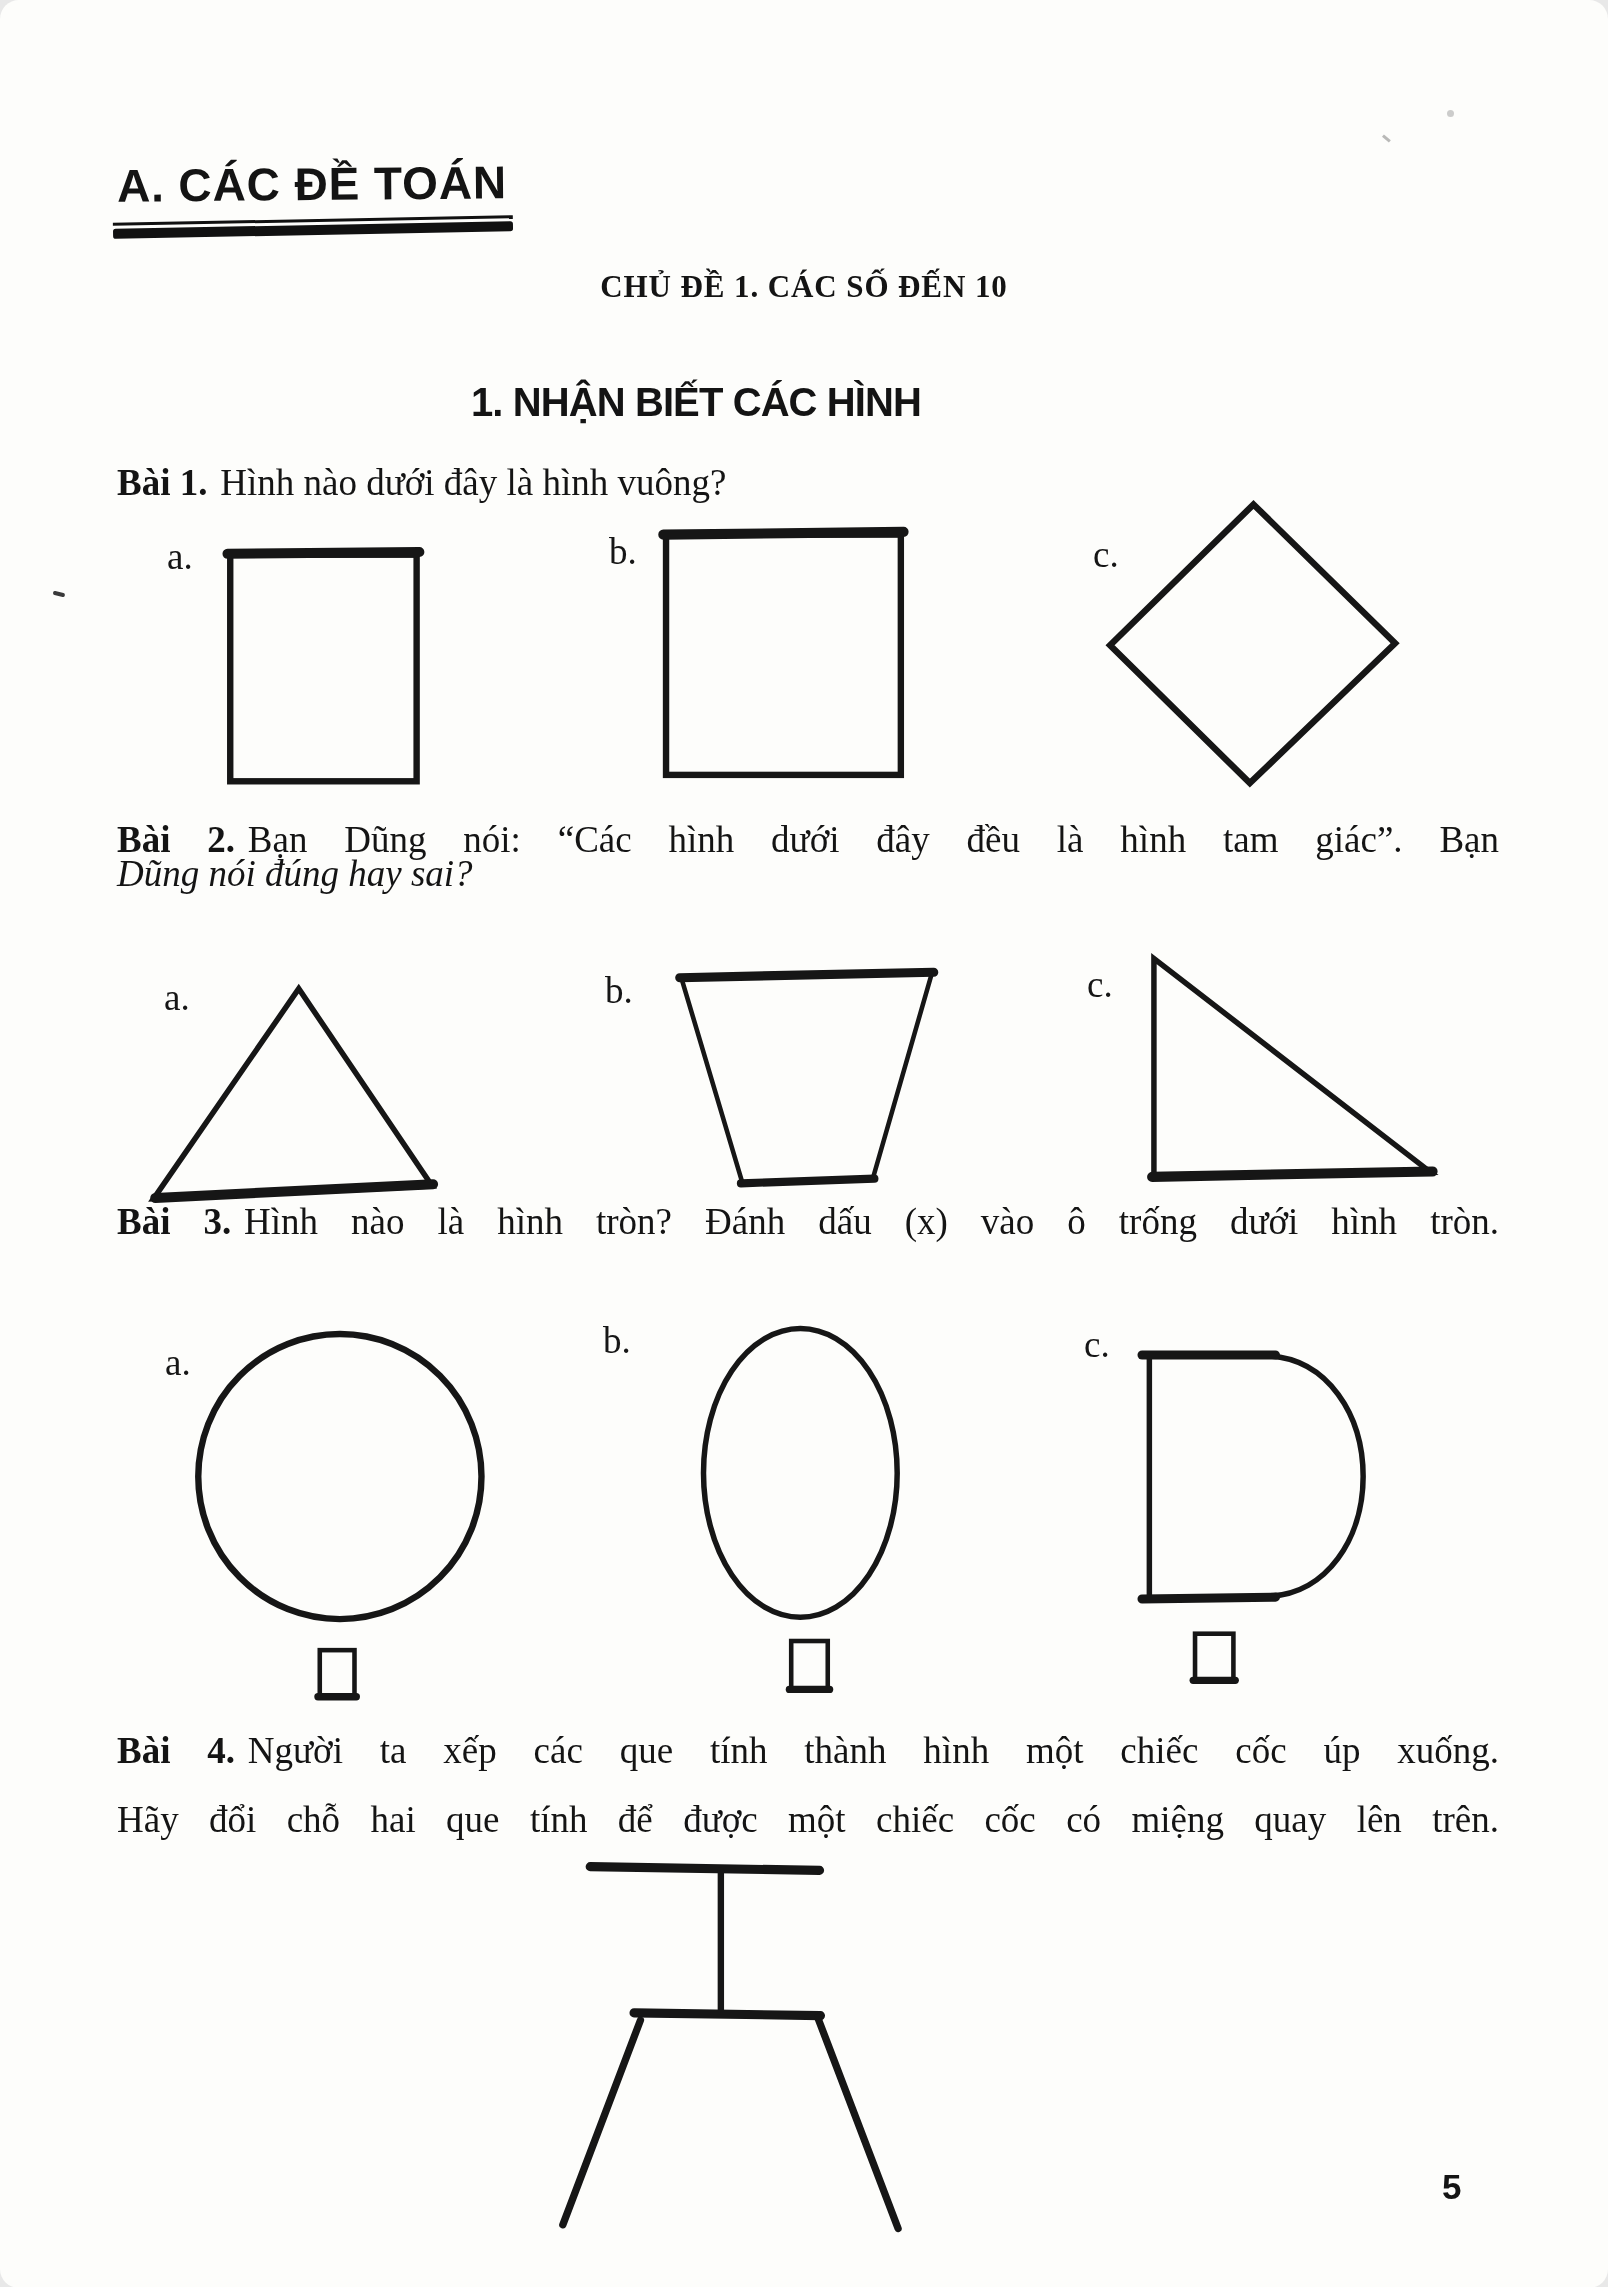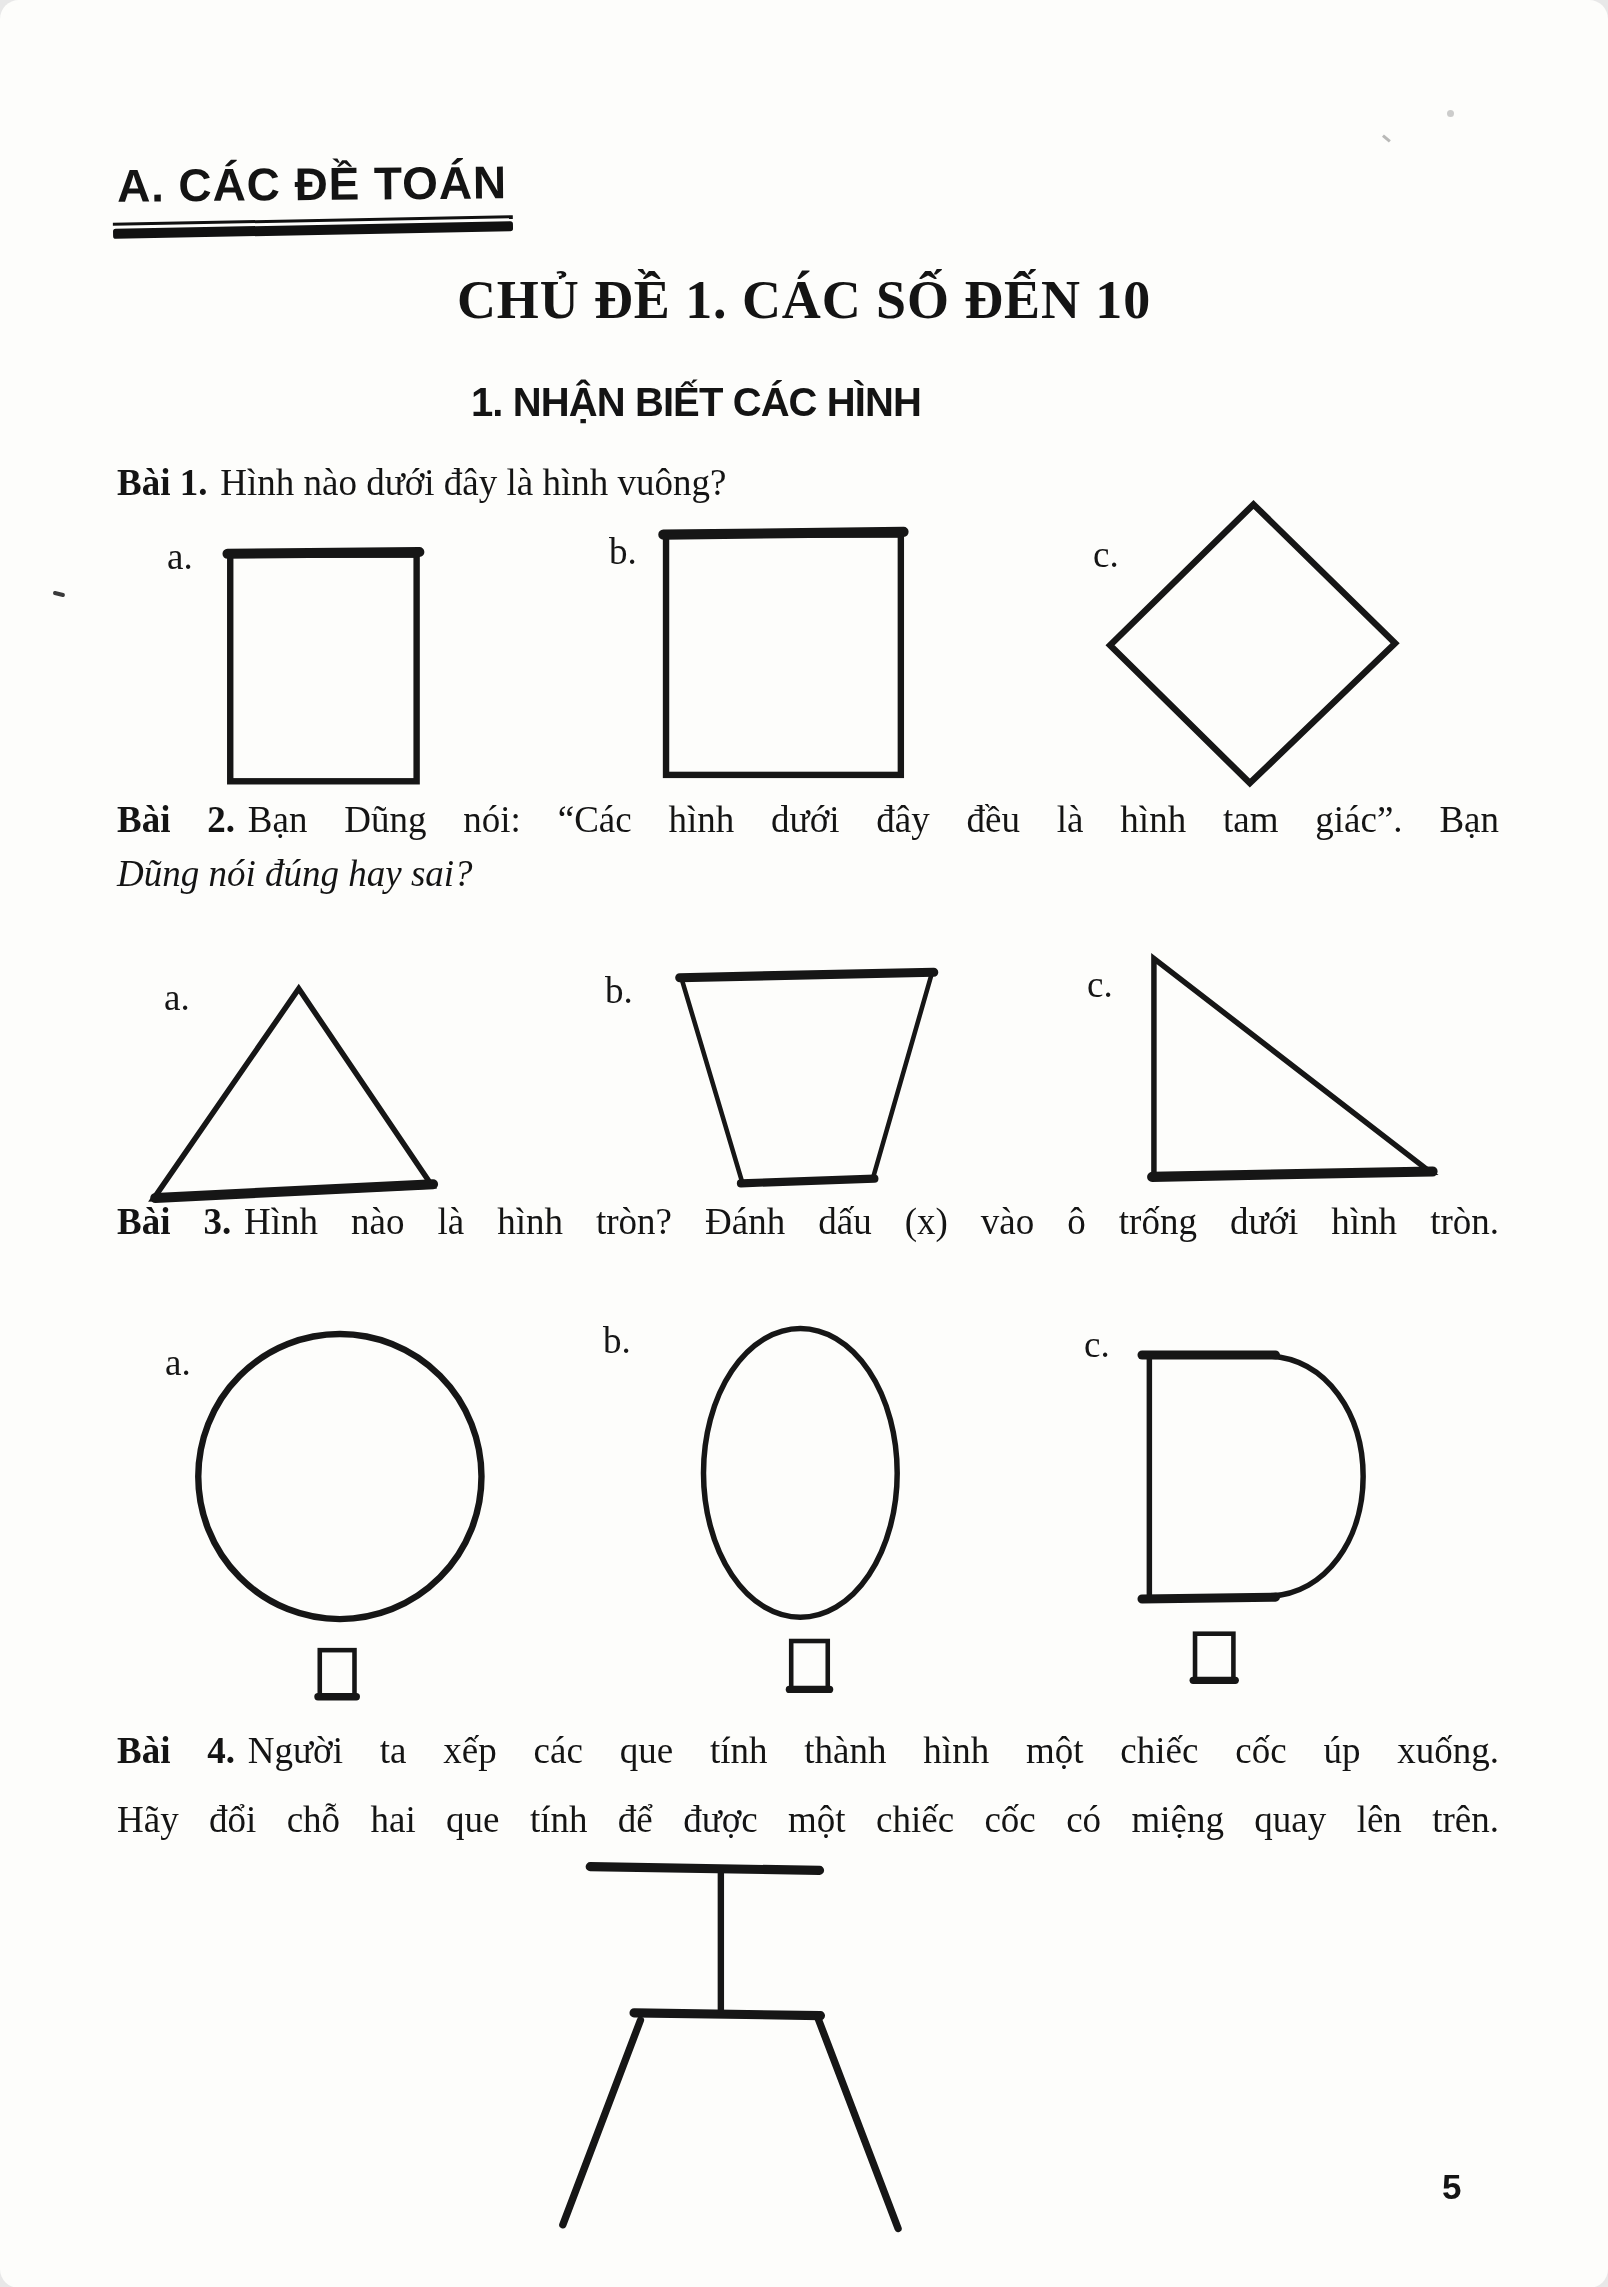--- a/index.html
+++ b/index.html
@@ -24,21 +24,21 @@
   .section-underline{
     position:absolute;left:113px;top:219px;width:400px;height:16.4px;
     transform:rotate(-1.1deg);
     border-top:3.7px solid #111;
   }
   .section-underline::after{
     content:"";display:block;margin-top:2.7px;height:10px;background:#111;border-radius:2.7px;
   }
   .chapter-title{
     position:absolute;left:0;top:269px;width:1608px;
-    text-align:center;font-weight:bold;font-size:54px;letter-spacing:0.9px;
+    text-align:center;font-weight:bold;font-size:31px;letter-spacing:0.9px;
     white-space:nowrap;
   }
   .lesson-title{
     position:absolute;left:0;top:380px;width:1392px;
     text-align:center;
     font-family:"Liberation Sans","DejaVu Sans",sans-serif;
     font-weight:bold;font-size:40px;letter-spacing:-0.9px;
     white-space:nowrap;
   }
   
@@ -75,21 +75,21 @@
   <div class="chapter-title">CHỦ ĐỀ 1. CÁC SỐ ĐẾN 10</div>
   <div class="lesson-title">1. NHẬN BIẾT CÁC HÌNH</div>
 
   <div class="q" style="top:453px;margin-top:8px;">
     <b class="lbl">Bài 1.</b><span>Hình nào dưới đây là hình vuông?</span>
   </div>
   <div class="opt" style="left:167px;top:535px;">a.</div>
   <div class="opt" style="left:609px;top:530px;">b.</div>
   <div class="opt" style="left:1093px;top:533px;">c.</div>
 
-  <div class="q just" style="top:798px;">
+  <div class="q just" style="top:818px;">
     <b class="lbl">Bài 2.</b><span>Bạn Dũng nói: “Các hình dưới đây đều là hình tam giác”. Bạn</span>
   </div>
   <div class="q" style="top:852px;font-style:italic;">
     <span>Dũng nói đúng hay sai?</span>
   </div>
   <div class="opt" style="left:164px;top:976px;">a.</div>
   <div class="opt" style="left:605px;top:969px;">b.</div>
   <div class="opt" style="left:1087px;top:963px;">c.</div>
 
   <div class="q just" style="top:1200px;">

